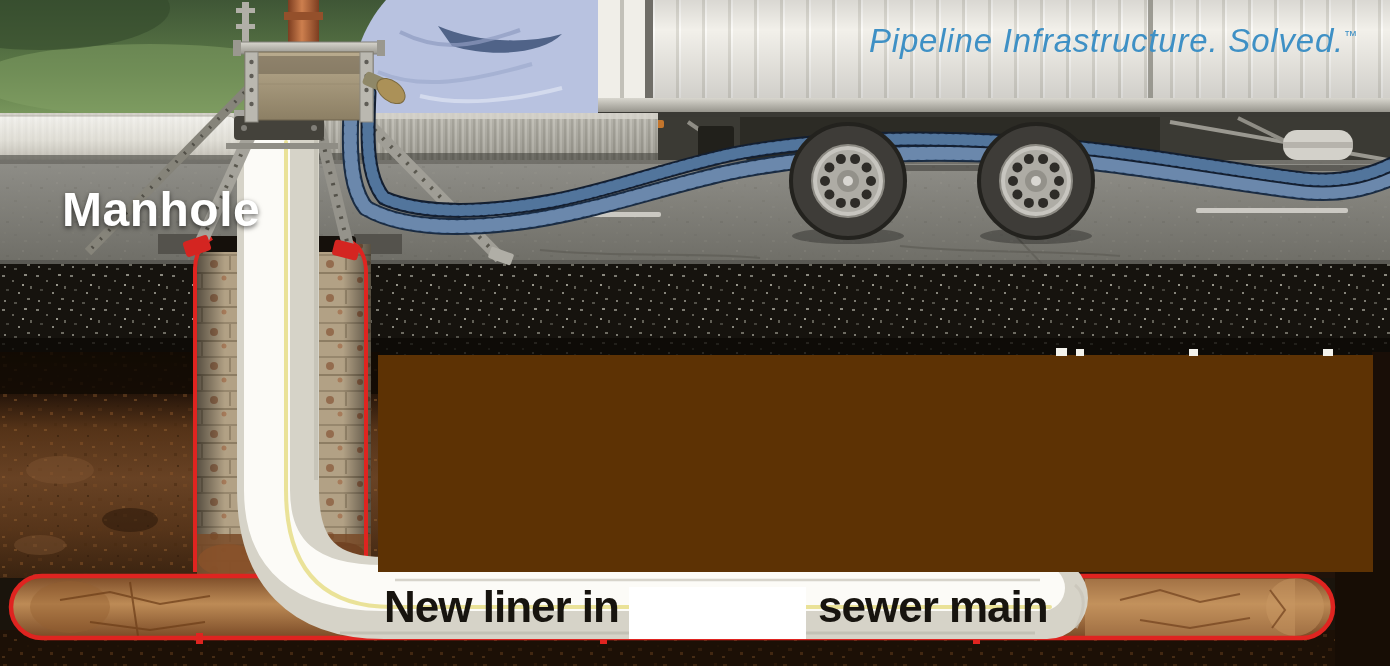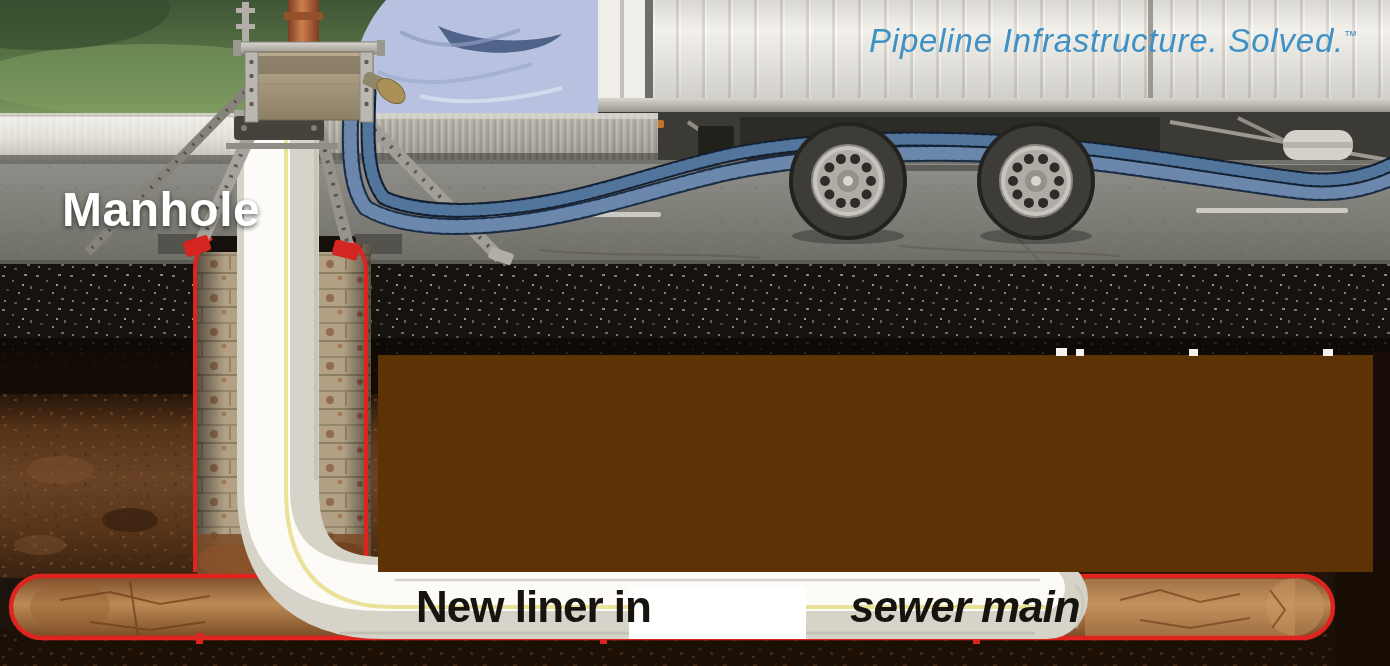--- a/index.html
+++ b/index.html
@@ -5,23 +5,23 @@
   html,body{margin:0;padding:0;background:#111;}
   #stage{position:relative;width:1390px;height:666px;overflow:hidden;background:#1a140c;
          font-family:"Liberation Sans",sans-serif;}
   #scene{position:absolute;left:0;top:0;}
   .txt{position:absolute;white-space:nowrap;}
   .slogan{left:869px;top:22px;font-style:italic;font-weight:400;font-size:33px;
           letter-spacing:.8px;color:#3e90c5;}
   .slogan .tm{font-size:13px;vertical-align:super;letter-spacing:0;}
   .manhole{left:14px;top:182px;font-weight:700;font-size:48px;color:#ffffff;
            letter-spacing:.5px;text-shadow:0 2px 5px rgba(0,0,0,.6);margin-left:48px;}
-  .liner-label{top:582px;font-weight:700;font-size:44px;color:#17140f;letter-spacing:-1px;margin-left:32px;}
+  .liner-label{top:582px;font-weight:700;font-size:44px;color:#17140f;letter-spacing:-1px;}
   .liner-prefix{left:384px;}
-  .liner-suffix{left:818px;font-style:italic;}
+  .liner-suffix{left:818px;}
 </style>
 </head>
 <body>
 
 <div id="stage">
 <svg id="scene" width="1390" height="666" viewBox="0 0 1390 666">
   <defs>
     <linearGradient id="grassG" x1="0" y1="0" x2="0" y2="1">
       <stop offset="0" stop-color="#3f5636"></stop>
           <stop offset=".6" stop-color="#5d7a48"></stop>

